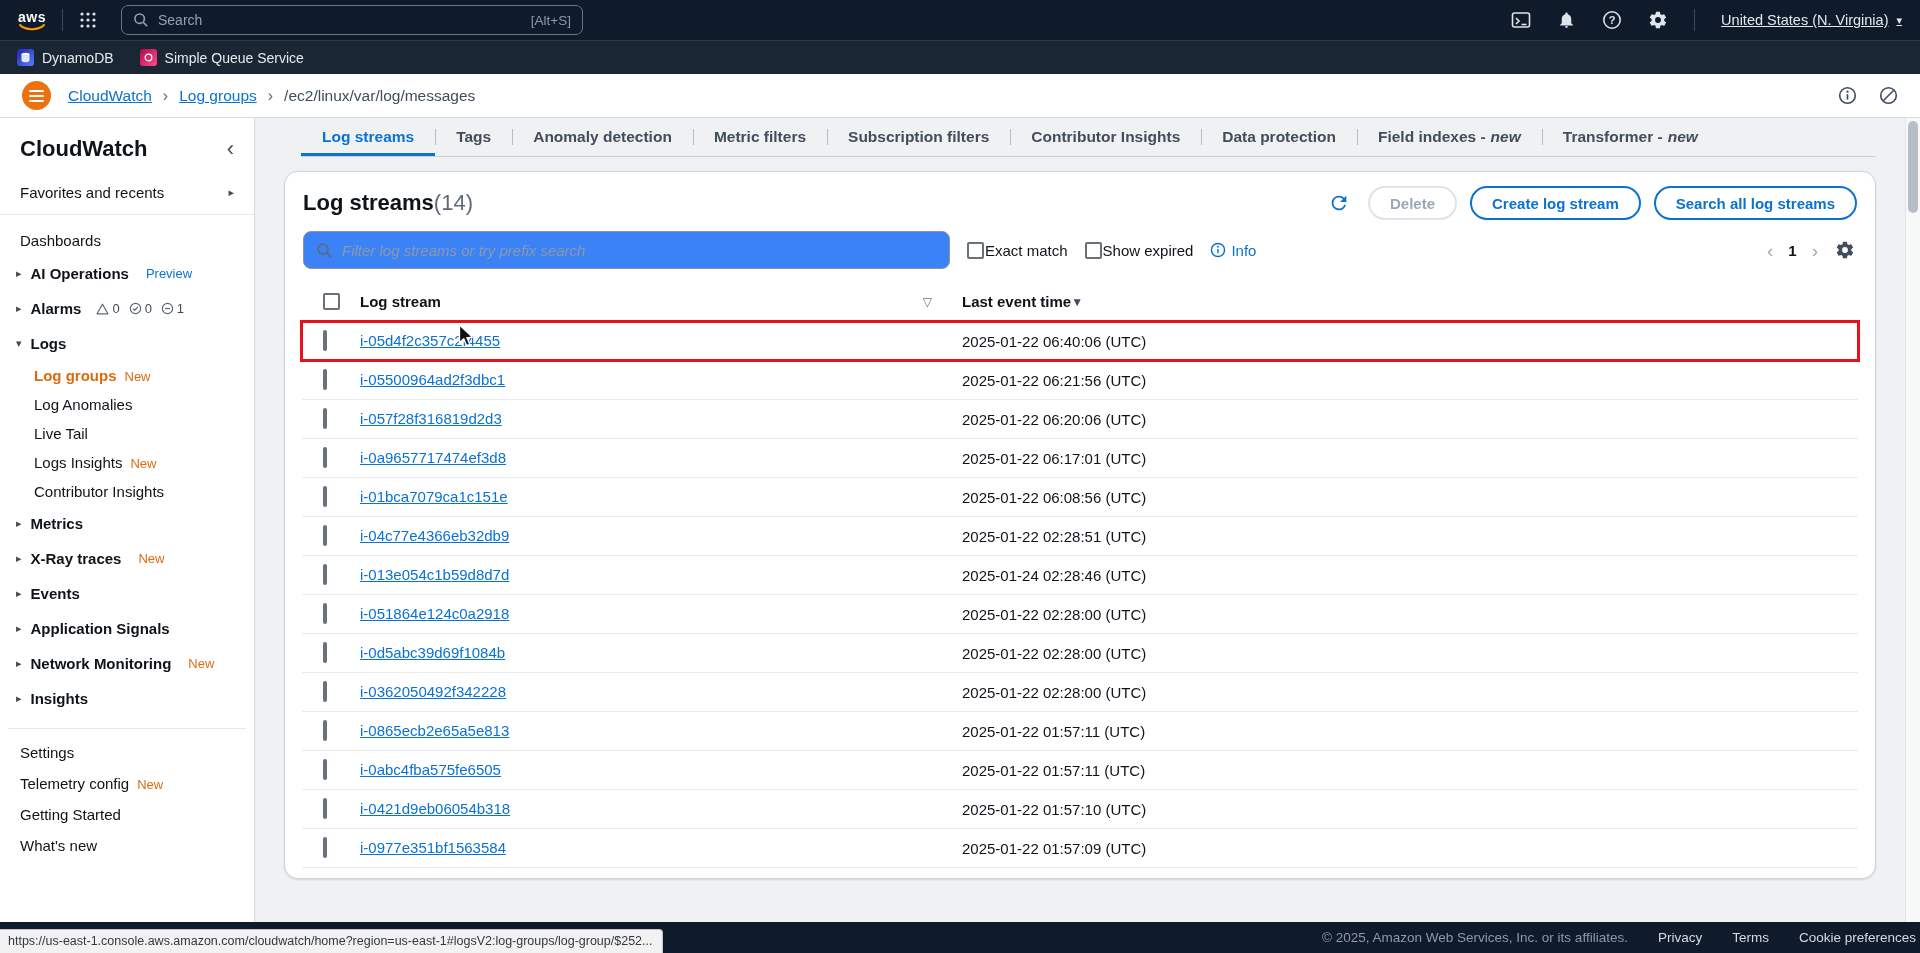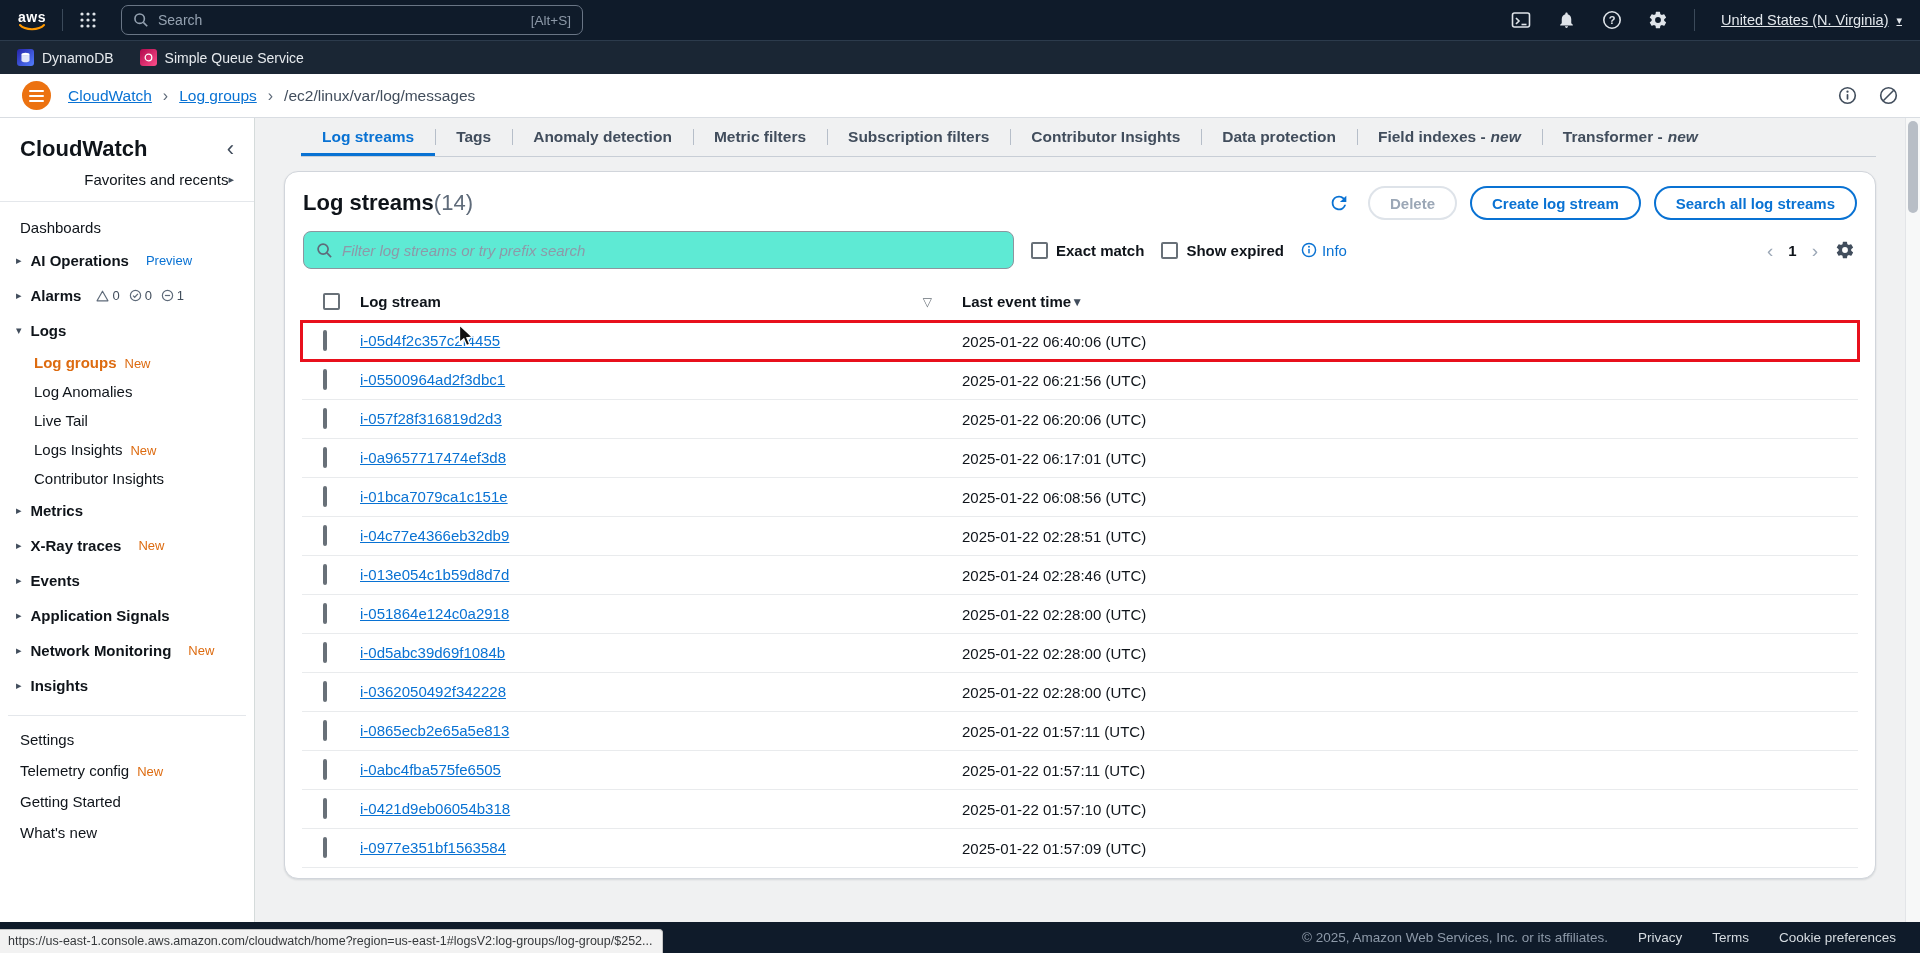--- a/index.html
+++ b/index.html
@@ -62,21 +62,21 @@
 
   
   .sidebar {
     position:absolute; top:118px; left:0; bottom:31px; width:255px; background:#fff;
     border-right:1px solid #d5dbdb; overflow:hidden; font-size:15px; z-index:2;
   }
   .sb-title { display:flex; justify-content:space-between; align-items:center; padding:18px 20px 0 20px; }
   .sb-title .t { font-size:22px; font-weight:700; }
   .sb-collapse { color:#414d5c; font-size:22px; cursor:pointer; line-height:1; }
   .sb-fav {
-    margin-top:1px; padding:8px 20px 13px 20px; display:flex; justify-content:flex-end;
+    margin-top:14px; padding:8px 20px 13px 20px; display:flex; justify-content:space-between;
     align-items:center; border-bottom:1px solid #e4e7eb; cursor:pointer;
   }
   .sb-arrow { font-size:11px; color:#414d5c; }
   .sb-nav { padding-top:10px; }
   .sb-link { padding:7px 20px; cursor:pointer; color:#0f141a; }
   .sb-section { padding:9px 20px 9px 16px; display:flex; align-items:center; gap:9px; font-weight:700; cursor:pointer; }
   .sb-child { padding:6px 20px 6px 34px; cursor:pointer; color:#0f141a; }
   .sb-child.active { color:#dd6b10; font-weight:700; }
   .badge-new { color:#dd6b10; font-size:13px; font-weight:400; margin-left:8px; }
   .badge-preview { color:#0972d3; font-size:13px; font-weight:400; margin-left:8px; }
@@ -100,26 +100,26 @@
   .panel-title { font-size:22px; font-weight:700; }
   .panel-count { font-size:22px; color:#5f6b7a; }
   .head-btns { margin-left:auto; display:flex; align-items:center; gap:13px; }
   .icon-btn { width:32px; height:32px; display:flex; align-items:center; justify-content:center; }
   .btn { height:34px; padding:0 20px; border-radius:17px; font-size:15px; font-weight:700; background:#fff; display:flex; align-items:center; }
   .btn.secondary { border:2px solid #0972d3; color:#0972d3; }
   .btn.disabled { border:2px solid #dee3e9; color:#9ba7b6; cursor:default; }
 
   .filter-row { display:flex; align-items:center; gap:17px; padding:3px 18px 13px 18px; }
   .search-box {
-    width:711px; height:38px; border:1px solid #8c959f; border-radius:8px;
-    display:flex; align-items:center; gap:9px; padding:0 12px; color:#5f6b7a; background:#5eead4;
+    width:647px; height:38px; border:1px solid #8c959f; border-radius:8px;
+    display:flex; align-items:center; gap:9px; padding:0 12px; color:#5f6b7a; background:#3b82f6;
   }
   .search-box input { flex:1; border:none; outline:none; font-size:15px; color:#0f141a; background:transparent; }
   .search-box input::placeholder { font-style:italic; color:#8d99a8; }
-  .chk-group { display:flex; align-items:center; gap:8px; cursor:pointer;font-weight:bold; }
+  .chk-group { display:flex; align-items:center; gap:1px; cursor:pointer; }
   .cb { width:17px; height:17px; border:2px solid #687078; border-radius:2px; background:#fff; flex:none; cursor:pointer; }
   .chk-label { font-size:15px; }
   .info-link { display:flex; align-items:center; gap:5px; color:#0972d3; font-size:15px; cursor:pointer; }
   .pager { margin-left:auto; display:flex; align-items:center; gap:15px; }
   .pg-arrow { font-size:19px; color:#9ba7b6; cursor:pointer; line-height:1; }
   .pg-num { font-size:15px; font-weight:700; }
 
   .tbl { padding:0 17px; }
   .thead, .trow { display:grid; grid-template-columns:58px 602px 1fr; align-items:center; }
   .thead { height:40px; border-bottom:1px solid #8c959f; font-weight:700; font-size:15px; }
@@ -133,21 +133,21 @@
   .stream-link { color:#0972d3; text-decoration:underline; font-size:15px; cursor:pointer; }
   .cell-time { font-size:15px; color:#0f141a; }
   .annotation {
     position:absolute; left:-2px; right:-2px; top:-2px; bottom:-2px;
     border:3px solid #e8101c; pointer-events:none; z-index:6;
   }
 
   
   .footer {
     position:absolute; bottom:0; left:0; right:0; height:31px; background:#0f1b2a;
-    display:flex; align-items:center; justify-content:flex-end; gap:30px; padding:0 24px; font-size:13.5px; z-index:5;
+    display:flex; align-items:center; justify-content:flex-end; gap:30px; padding:0 4px; font-size:13.5px; z-index:5;
   }
   .copyright { color:#8d99a8; }
   .f-link { color:#d5dbe0; cursor:pointer; }
   .status-url {
     position:absolute; left:0; bottom:0; z-index:20; background:#f2f2f2;
     border:1px solid #c6c6c6; border-left:none; border-bottom:none; border-top-right-radius:4px;
     padding:4px 10px 5px 8px; font-size:12.5px; color:#35383b; white-space:nowrap;
   }
   .scrollbar { position:absolute; top:118px; right:0; bottom:31px; width:15px; background:#f7f8f8; border-left:1px solid #e3e5e8; z-index:4; }
   .scroll-thumb { position:absolute; top:3px; left:2px; right:2px; height:92px; background:#b8bec6; border-radius:6px; }

